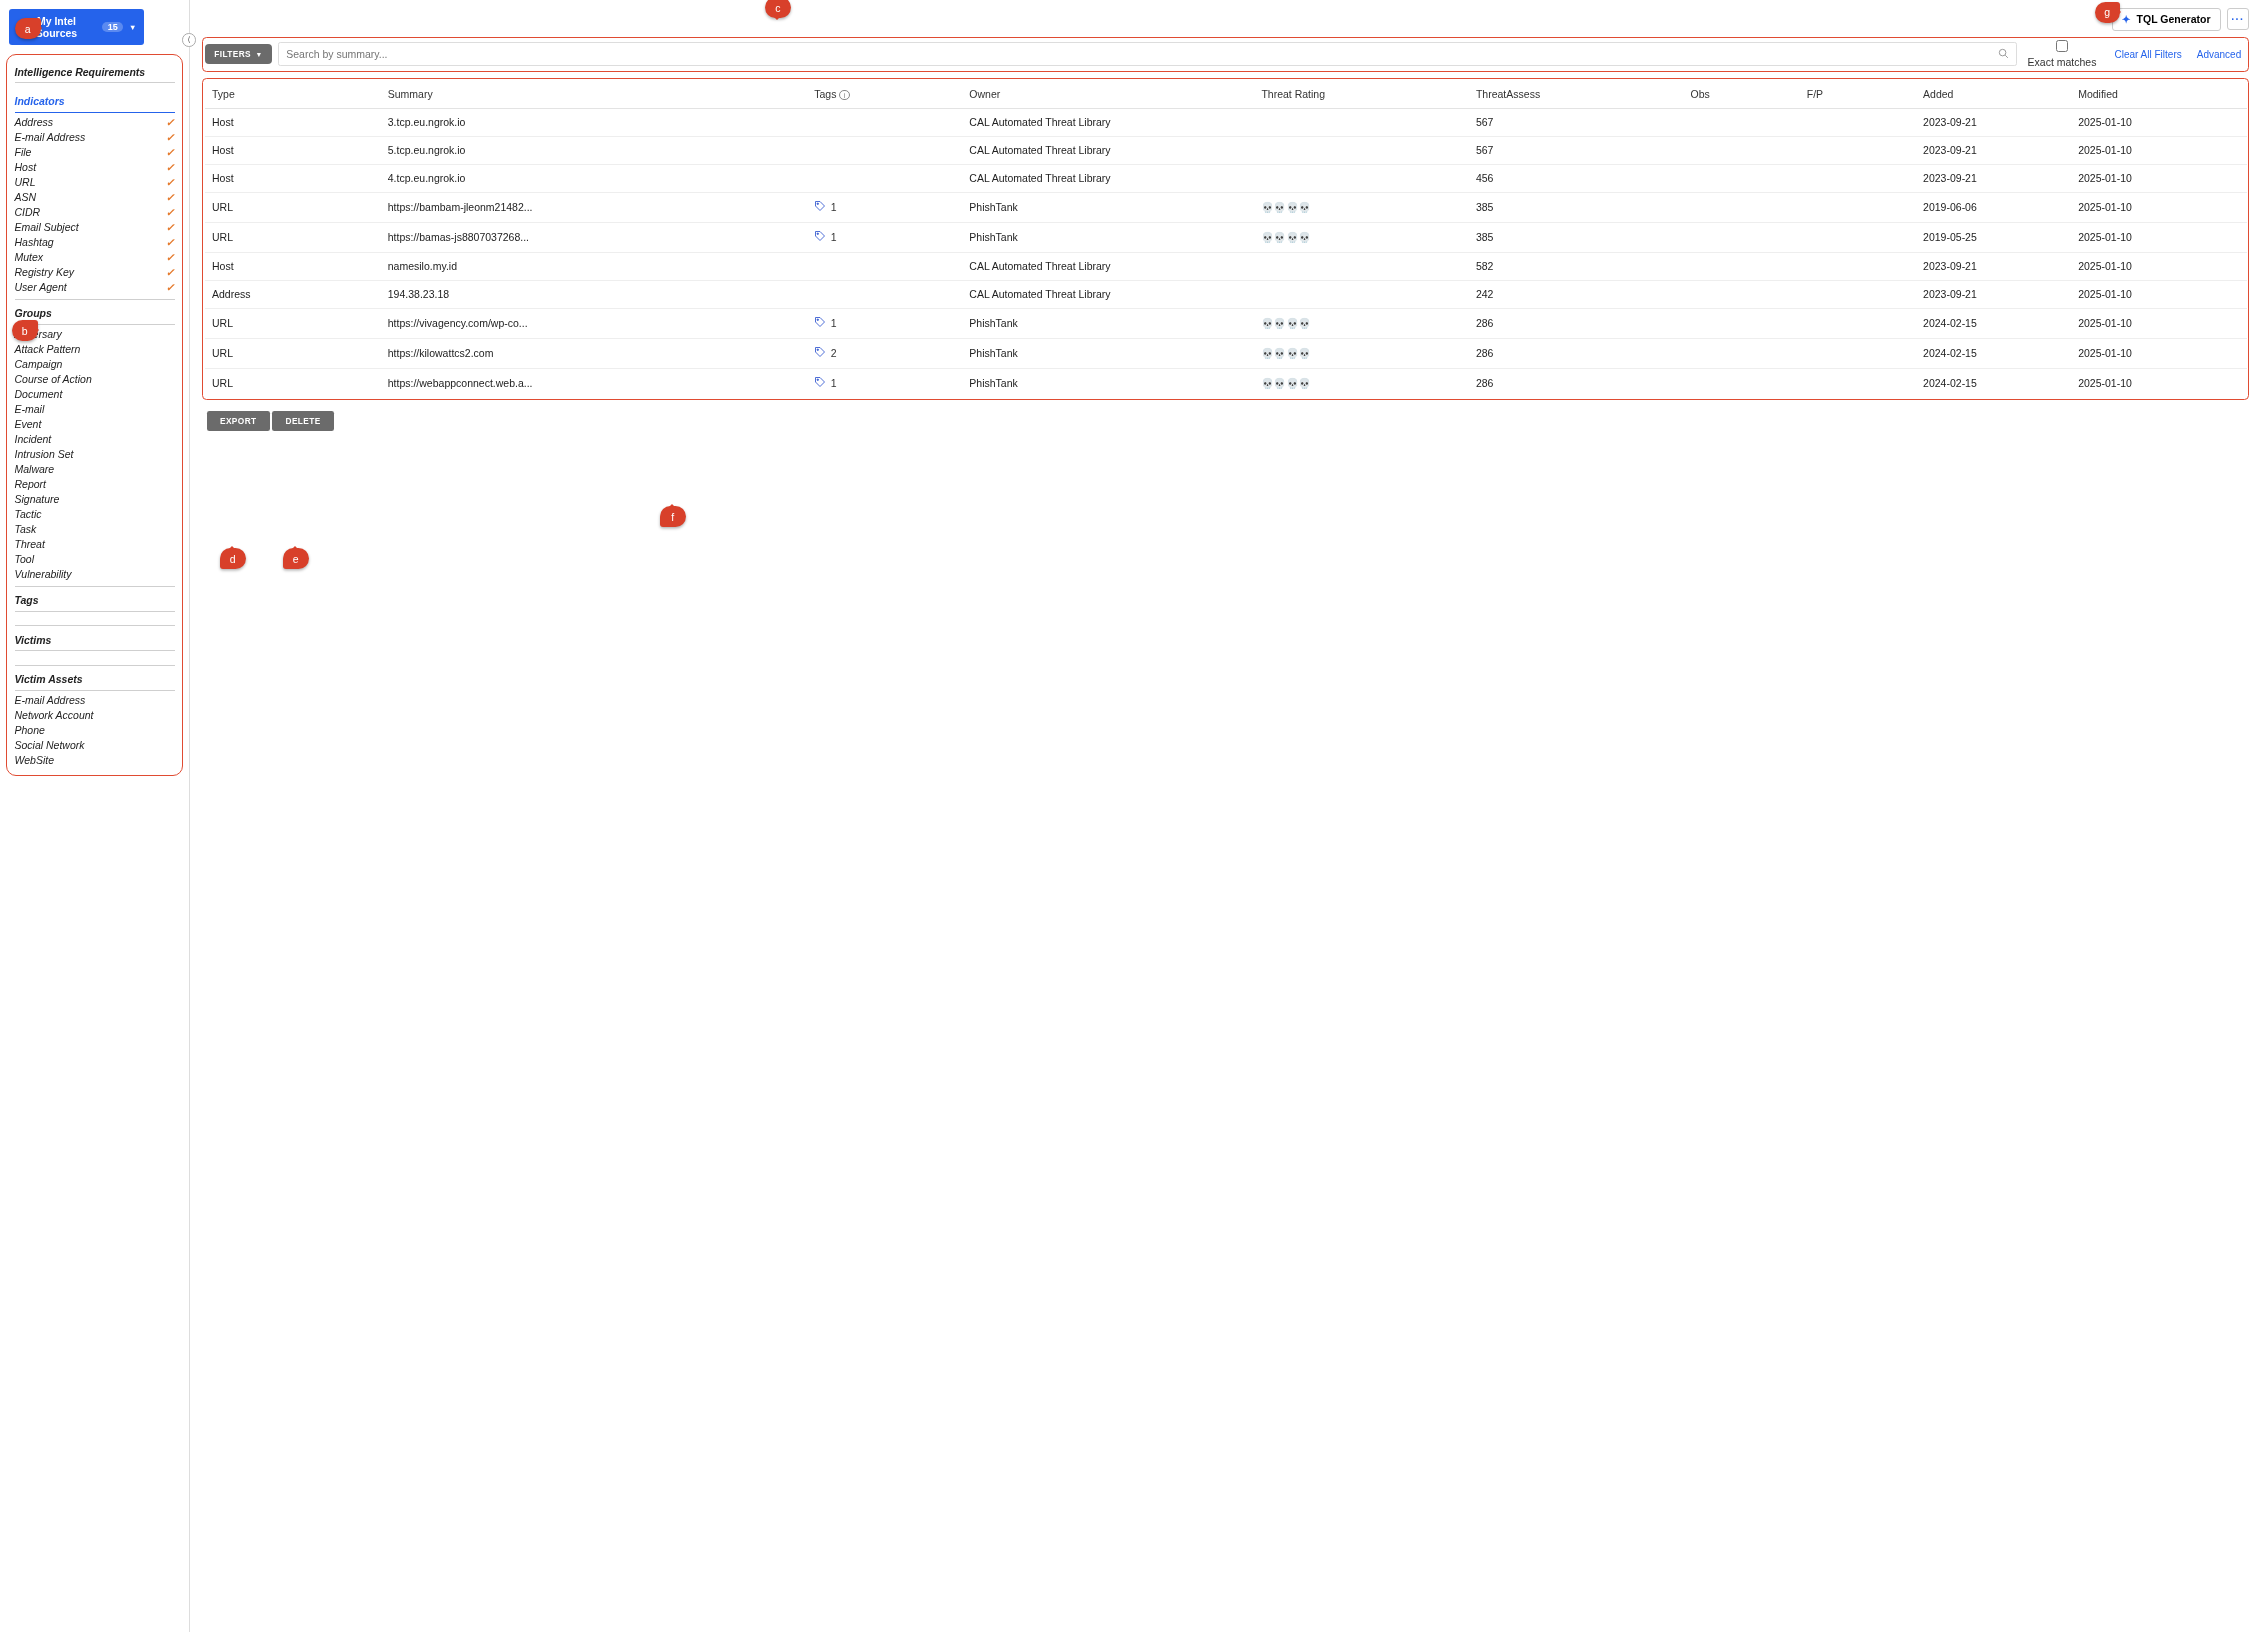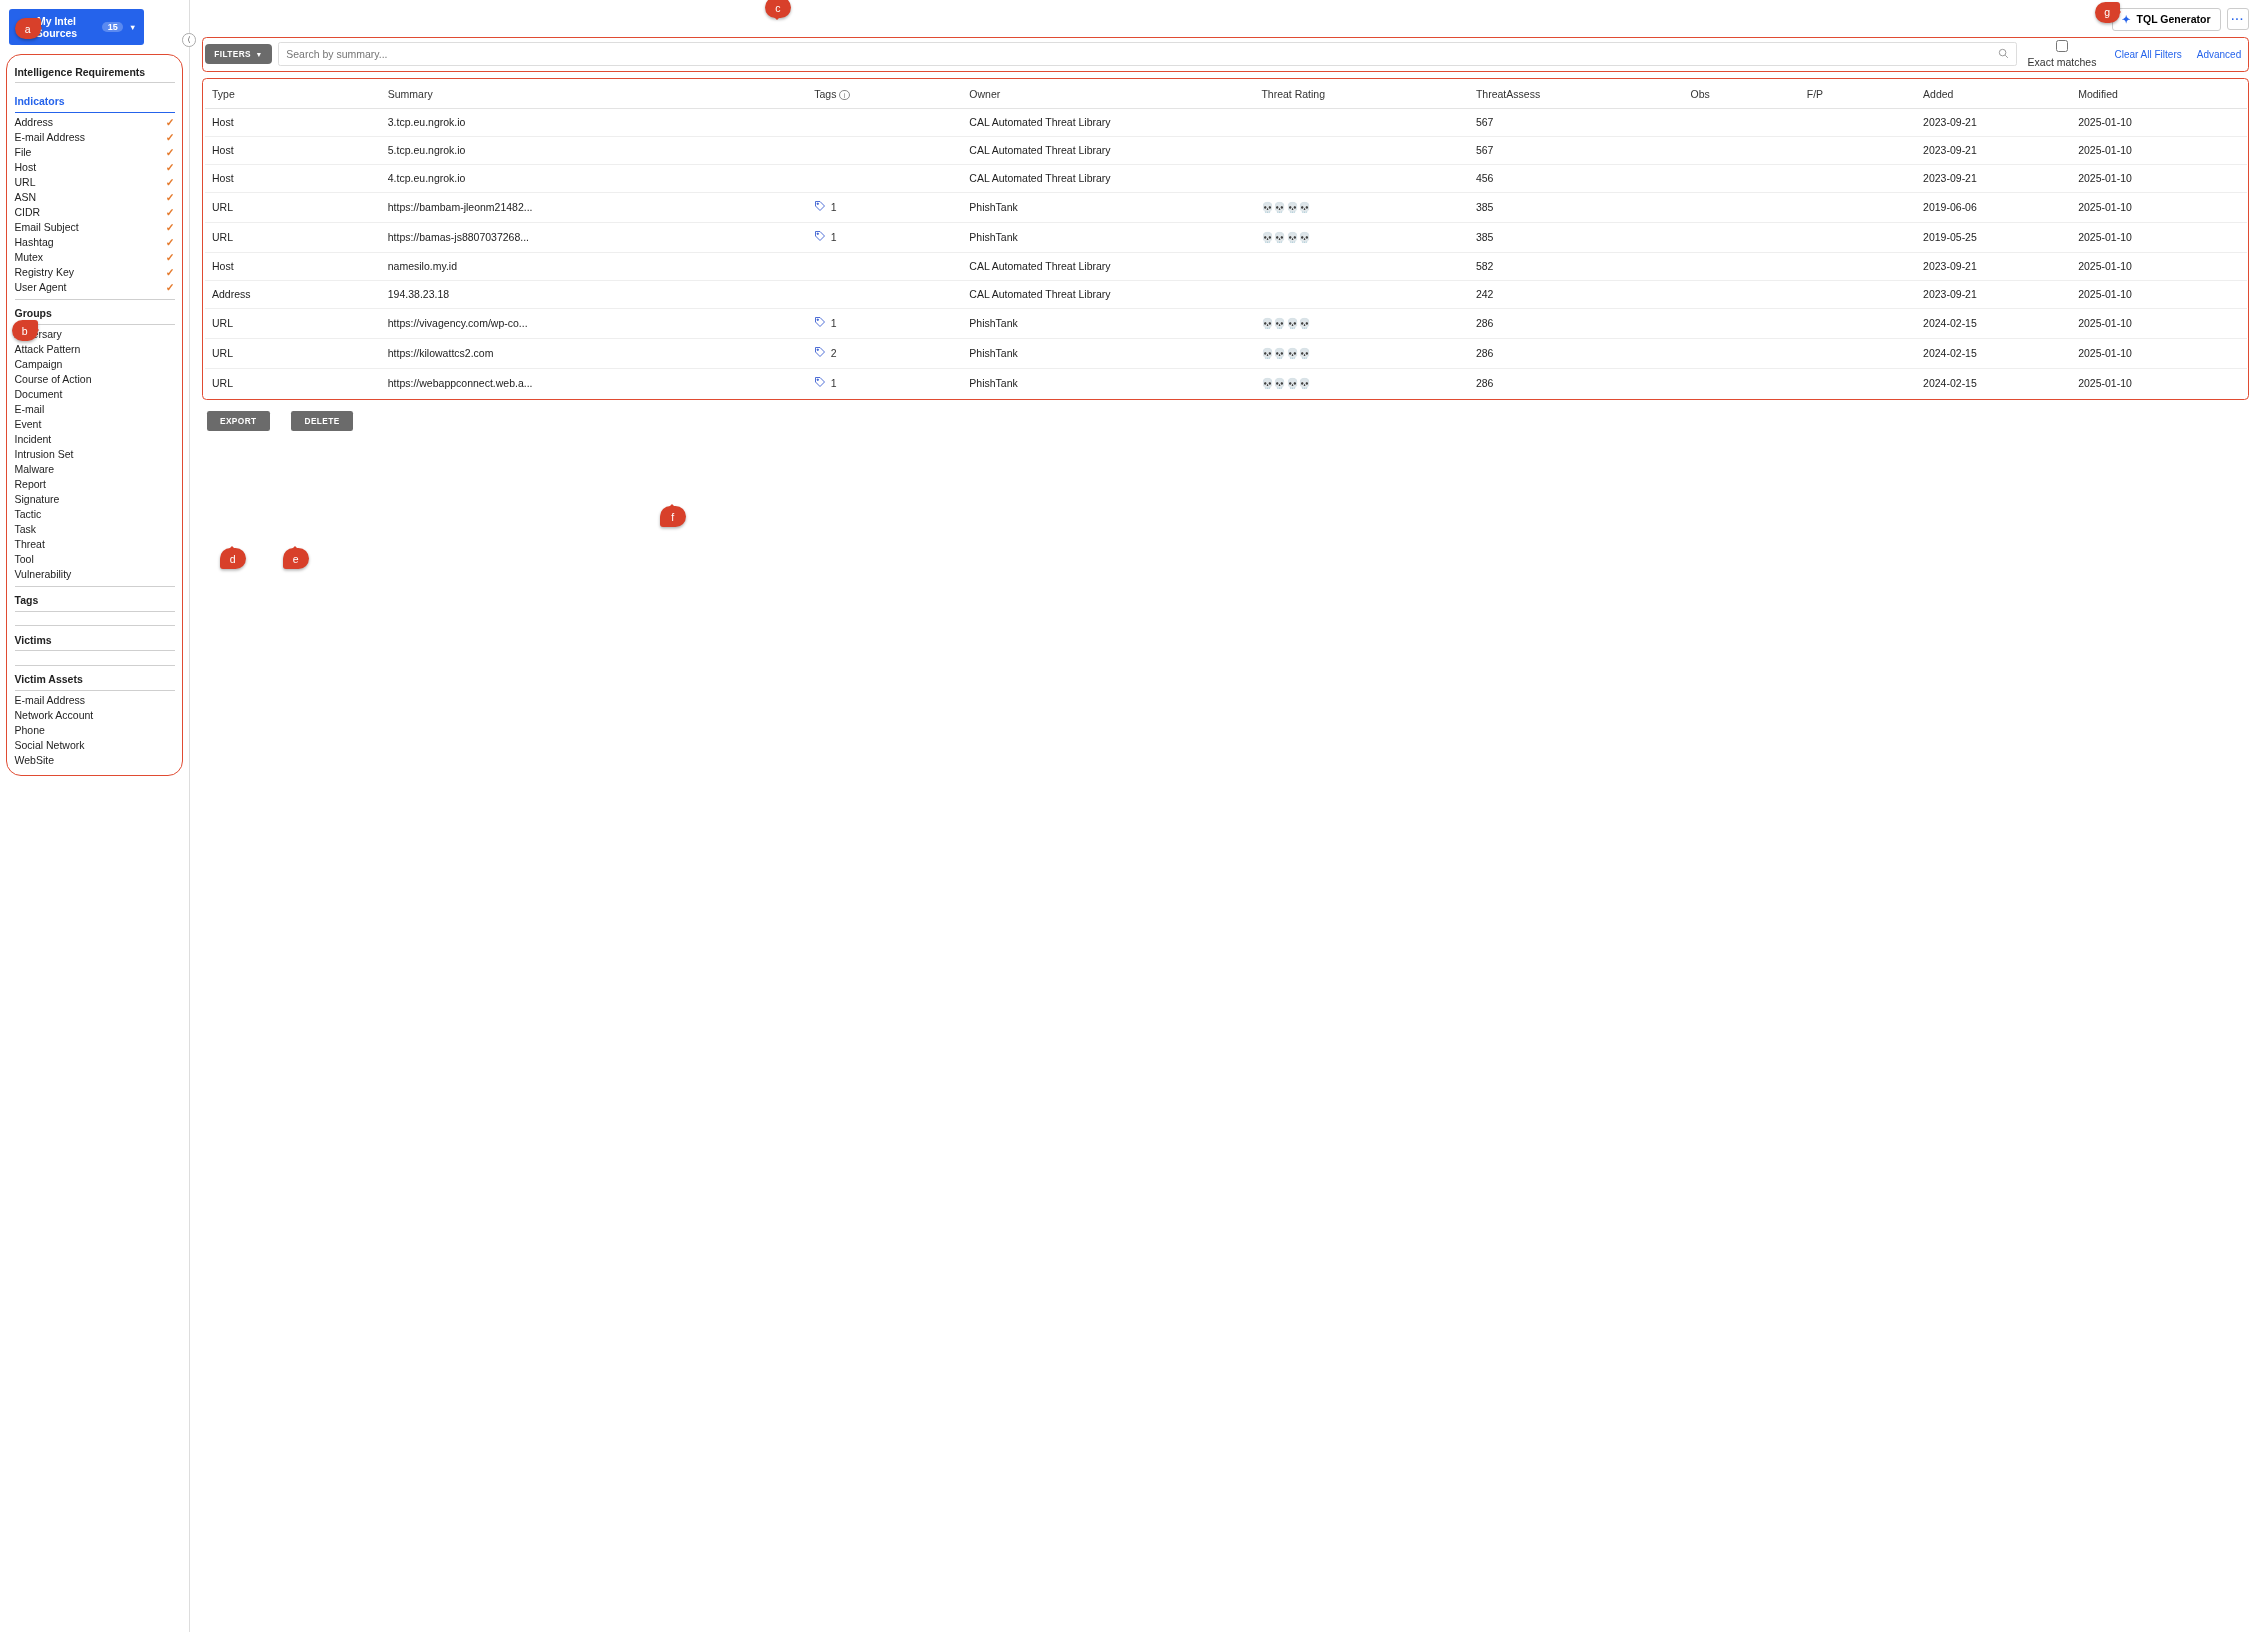--- a/index.html
+++ b/index.html
@@ -5,21 +5,21 @@
 * { box-sizing: border-box; margin: 0; padding: 0; }
 body { font-family: -apple-system, BlinkMacSystemFont, "Segoe UI", Helvetica, Arial, sans-serif; font-size: 10.5px; color: #333; background: #fff; }
 .app { display: flex; min-height: 100vh; }
 
 
 .sidebar { width: 190px; border-right: 0.8px solid #ddd; padding: 9px 0; position: relative; }
 .intel-btn-wrap { padding: 0 9px 9px; position: relative; }
 .intel-btn { width: 135px; background: #2563eb; color: #fff; border: none; border-radius: 3px; padding: 6px 7.5px; font-weight: 600; font-size: 10.5px; display: flex; align-items: center; gap: 6px; cursor: pointer; }
 .intel-badge { background: rgba(255,255,255,0.25); border-radius: 7.5px; padding: 0 5.3px; font-size: 9px; }
 .caret-down { margin-left: auto; font-size: 7.5px; }
-.sidebar-inner { border: 1.9px solid #e04b32; border-radius: 15px; margin: 0 6px; padding: 6px 7.5px; }
+.sidebar-inner { border: 1.9px solid #e04b32; border-radius: 10px; margin: 0 6px; padding: 6px 7.5px; font-style: italic; }
 .section-head { font-weight: 700; font-size: 10.5px; color: #222; border-bottom: 0.8px solid #cfcfcf; padding: 4.5px 0; margin-top: 3px; }
 .section-head.first { margin-top: 0; }
 .section-head.active { color: #2563eb; border-bottom: 1.5px solid #2563eb; display: inline-block; width:100%; }
 .item-list { list-style: none; padding: 1.5px 0; }
 .item-list li { display: flex; justify-content: space-between; align-items: center; padding: 1.5px 0; font-size: 10.5px; color: #222; cursor: pointer; }
 .check { color: #e57b2e; font-weight: 700; font-size: 10.5px; }
 .group-divider { border-top:0.8px solid #cfcfcf; margin-top:3px; }
 .collapse-handle { position:absolute; right:-6.8px; top:33px; width:13.5px; height:13.5px; border:0.8px solid #aaa; border-radius:50%; background:#fff; display:flex; align-items:center; justify-content:center; font-size:7.5px; color:#555; cursor:pointer; }
 
 
@@ -61,21 +61,21 @@
 .col-obs { width:45px; }
 .col-fp { width:45px; }
 .col-added { width:60px; }
 .col-modified { width:68px; }
 .info-circ { display:inline-block; width:10.5px; height:10.5px; border:0.8px solid #888; border-radius:50%; font-size:7.5px; text-align:center; line-height:9.8px; color:#888; margin-left:3px; }
 .tag-cell { display:flex; align-items:center; gap:4.5px; color:#333; }
 .tag-icon { width:12px; height:12px; display:inline-block; }
 .skulls { color:#f08a1f; font-size:10.5px; letter-spacing:-0.8px; }
 
 
-.action-row { display:flex; gap:21px; padding:10.5px 4.5px; }
+.action-row { display:flex; gap:2px; padding:10.5px 4.5px; }
 .action-btn { background:#6b6b6b; color:#fff; border:none; border-radius:2.3px; padding:5.3px 13.5px; font-size:8.3px; font-weight:600; letter-spacing:0.4px; cursor:pointer; }
 
 
 .callout { position:absolute; width:25.5px; height:21px; background:#d8402a; color:#fff; border-radius:10.5px 10.5px 10.5px 3px; display:flex; align-items:center; justify-content:center; font-weight:500; font-size:10.5px; box-shadow:0 1.5px 3px rgba(0,0,0,.3); z-index:50; }
 .callout.pt-down { border-radius:10.5px 10.5px 10.5px 10.5px; }
 .callout.pt-down::after { content:""; position:absolute; bottom:-6px; left:50%; margin-left:-4.5px; border:4.5px solid transparent; border-top-color:#d8402a; }
 .callout.pt-up::before { content:""; position:absolute; top:-6px; left:50%; margin-left:-4.5px; border:4.5px solid transparent; border-bottom-color:#d8402a; }
 .callout.pt-right { border-radius:10.5px 3px 10.5px 10.5px; }
 .callout.pt-right::after { content:""; position:absolute; right:-5.3px; top:50%; margin-top:-4.5px; border:4.5px solid transparent; border-left-color:#d8402a; }
 </style>

